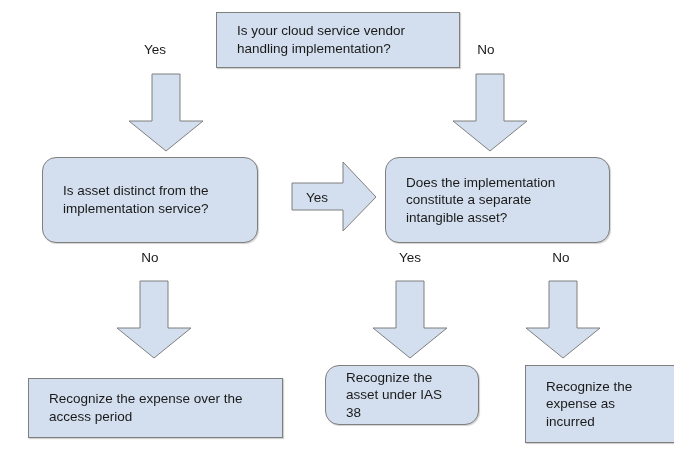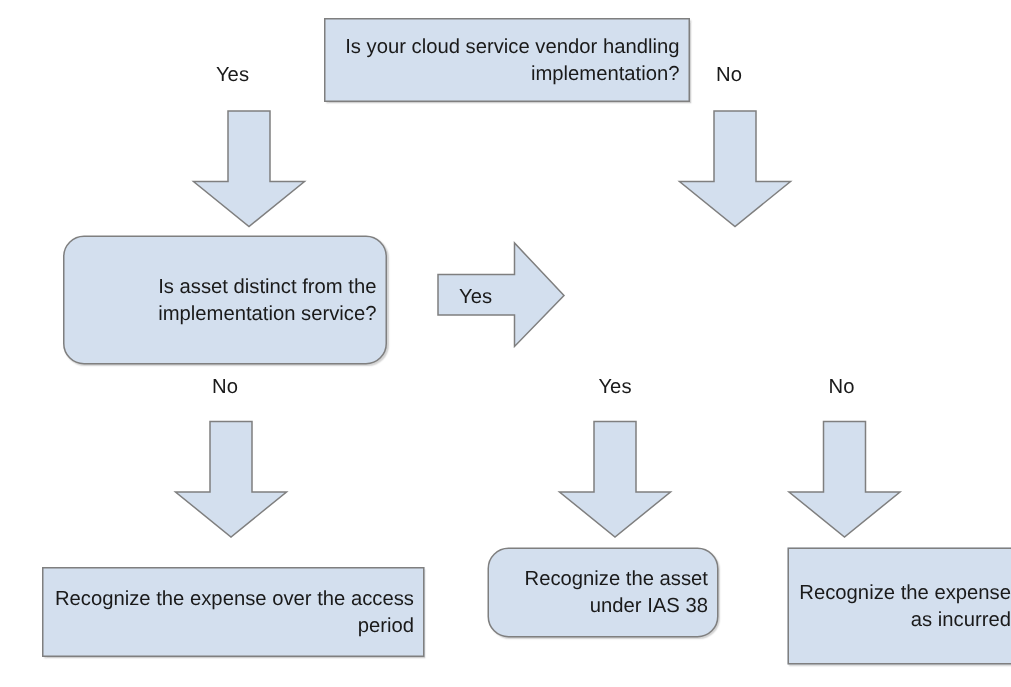--- a/index.html
+++ b/index.html
@@ -12,24 +12,24 @@
   }
   #canvas{position:relative;width:674px;height:458px;}
 
   
   .node{
     position:absolute;
     box-sizing:border-box;
     background:#d3dfee;
     border:1px solid #7f7f7f;
     display:flex;align-items:center;justify-content:center;
-    text-align:right;
+    text-align:left;
     font-size:13.5px;
     line-height:1.3;
-    padding:2px 6px;
+    padding:2px 20px;
     box-shadow:1px 1px 1px rgba(0,0,0,0.18);
   }
   .node.rounded{border-radius:14px;}
 
   
   .elabel{
     position:absolute;
     font-size:13.5px;
     color:#1a1a1a;
     text-align:center;
@@ -78,20 +78,23 @@
     <span>Is asset distinct from the implementation service?</span>
   </div>
 
   <div class="arrow" style="left:291px;top:161px;width:86px;height:72px;">
     <svg width="86" height="72" viewBox="0 0 86 72">
       <polygon points="1,22 52,22 52,1 85,36 52,70 52,49 1,49"></polygon>
     </svg>
   </div>
   <div class="arrow-label" style="left:306px;top:190px;">Yes</div>
 
+  <div class="node rounded" style="left:385px;top:157px;width:225px;height:86px;">
+    <span>Does the implementation constitute a separate intangible asset?</span>
+  </div>
 
   <div class="elabel" style="left:125px;top:250px;width:50px;">No</div>
   <div class="arrow" style="left:116px;top:281px;width:76px;height:78px;">
     <svg width="76" height="78" viewBox="0 0 76 78">
       <polygon points="24,0 52,0 52,47 75,47 38,77 1,47 24,47"></polygon>
     </svg>
   </div>
 
   <div class="elabel" style="left:385px;top:250px;width:50px;">Yes</div>
   <div class="arrow" style="left:372px;top:281px;width:76px;height:78px;">

